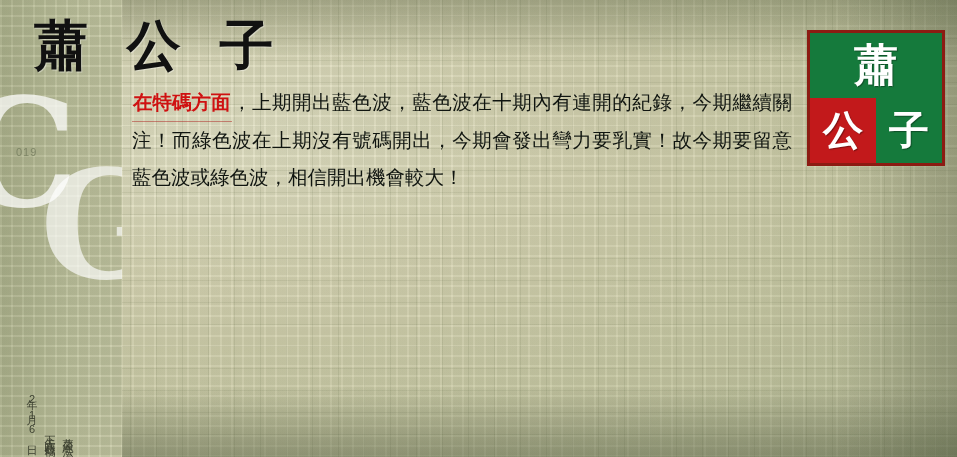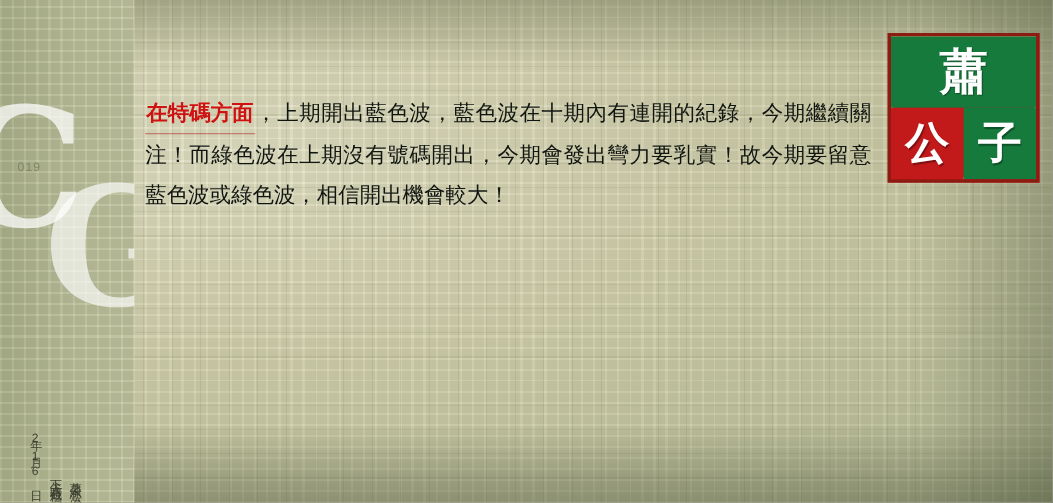--- a/index.html
+++ b/index.html
@@ -219,20 +219,21 @@
   <div class="left-band">
     <div class="weave"></div>
     <div class="ghost-c">C</div>
     <div class="ghost-g">G</div>
     <div class="issue-number">019</div>
     <div class="vtext v1">蕭公子心法</div>
     <div class="vtext v2">下午六時截稿</div>
     <div class="vtext v3">年2月16日</div>
   </div>
 
+  <div class="title">蕭 公 子</div>
 
   <div class="logo-stamp">
     <div class="logo-cell c1">蕭</div>
     <div class="logo-cell c2">公</div>
     <div class="logo-cell c3">子</div>
   </div>
 
   <div class="body-text">
     <p>
       <span class="highlight hl-box">在特碼方面</span><span>，上期開出藍色波，藍色波在十期內有連開的紀錄，今期繼續關注！而綠色波在上期沒有號碼開出，今期會發出彎力要乳實！故今期要留意藍色波或綠色波，相信開出機會較大！</span>

